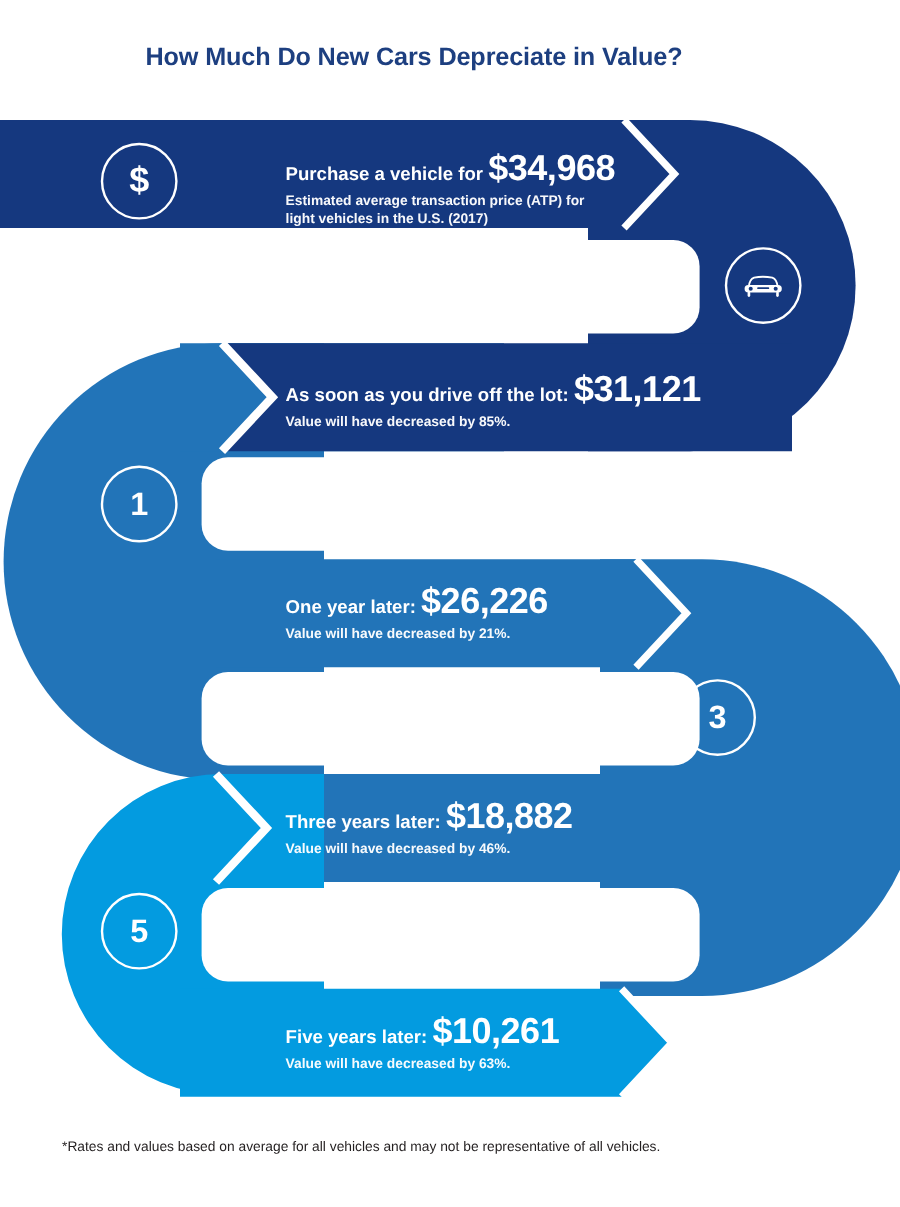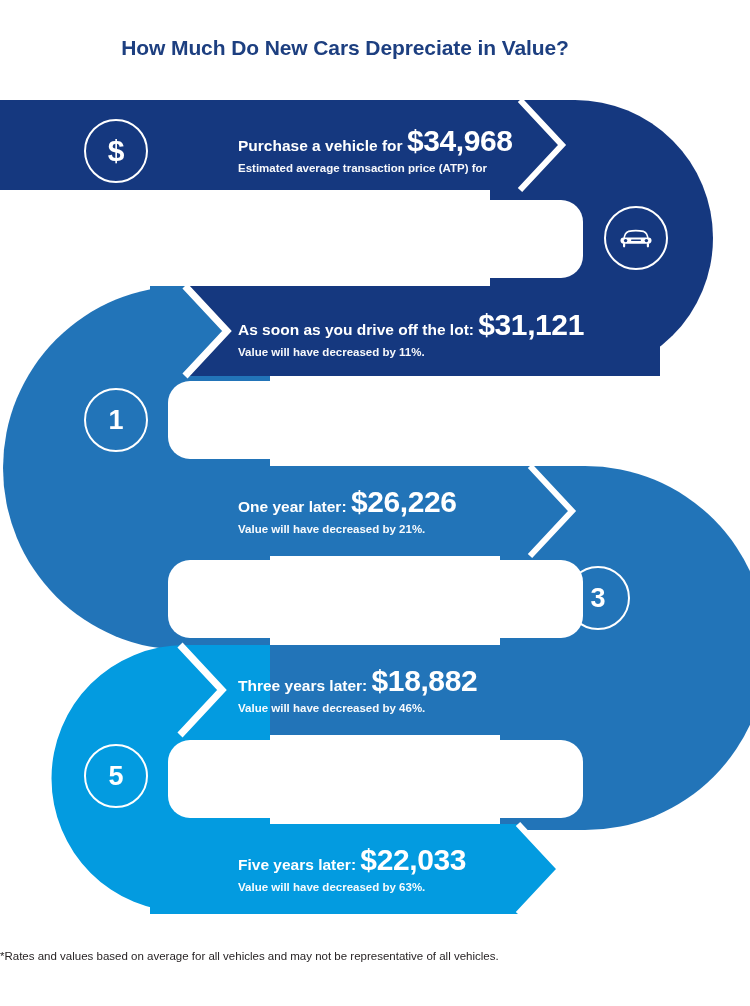--- a/index.html
+++ b/index.html
@@ -47,21 +47,21 @@
   }
   .badge-dollar{left:84px;top:119px;width:64px;height:64px;font-size:30px;}
   .badge-car{left:604px;top:206px;width:64px;height:64px;}
   .badge-one{left:84px;top:388px;width:64px;height:64px;font-size:27px;}
   .badge-three{left:566px;top:566px;width:64px;height:64px;font-size:27px;}
   .badge-five{left:84px;top:744px;width:64px;height:64px;font-size:27px;}
   .badge svg{display:block;}
 
   .footnote{
     position:absolute;left:0;top:950px;width:602px;
-    font-size:11.5px;color:#231f20;
+    text-align:center;font-size:11.5px;color:#231f20;
   }
 </style>
 </head>
 <body>
 
 <div id="stage">
 
   <div class="title">How Much Do New Cars Depreciate in Value?</div>
 
   <svg class="snake" viewBox="0 0 750 1006">
@@ -171,30 +171,31 @@
     <span>5</span>
   </div>
 
   <div class="row r1">
     <div class="head">
       <span>Purchase a vehicle for</span>
       <span class="amt">$34,968</span>
     </div>
     <div class="sub">
       <div>Estimated average transaction price (ATP) for</div>
+      <div>light vehicles in the U.S. (2017)</div>
     </div>
   </div>
 
   <div class="row r2">
     <div class="head">
       <span>As soon as you drive off the lot:</span>
       <span class="amt">$31,121</span>
     </div>
     <div class="sub">
-      <div>Value will have decreased by 11%.</div>
+      <div>Value will have decreased by 85%.</div>
     </div>
   </div>
 
   <div class="row r3">
     <div class="head">
       <span>One year later:</span>
       <span class="amt">$26,226</span>
     </div>
     <div class="sub">
       <div>Value will have decreased by 21%.</div>
@@ -207,21 +208,21 @@
       <span class="amt">$18,882</span>
     </div>
     <div class="sub">
       <div>Value will have decreased by 46%.</div>
     </div>
   </div>
 
   <div class="row r5">
     <div class="head">
       <span>Five years later:</span>
-      <span class="amt">$22,033</span>
+      <span class="amt">$10,261</span>
     </div>
     <div class="sub">
       <div>Value will have decreased by 63%.</div>
     </div>
   </div>
 
   <div class="footnote">*Rates and values based on average for all vehicles and may not be representative of all vehicles.</div>
 
 </div>
 

